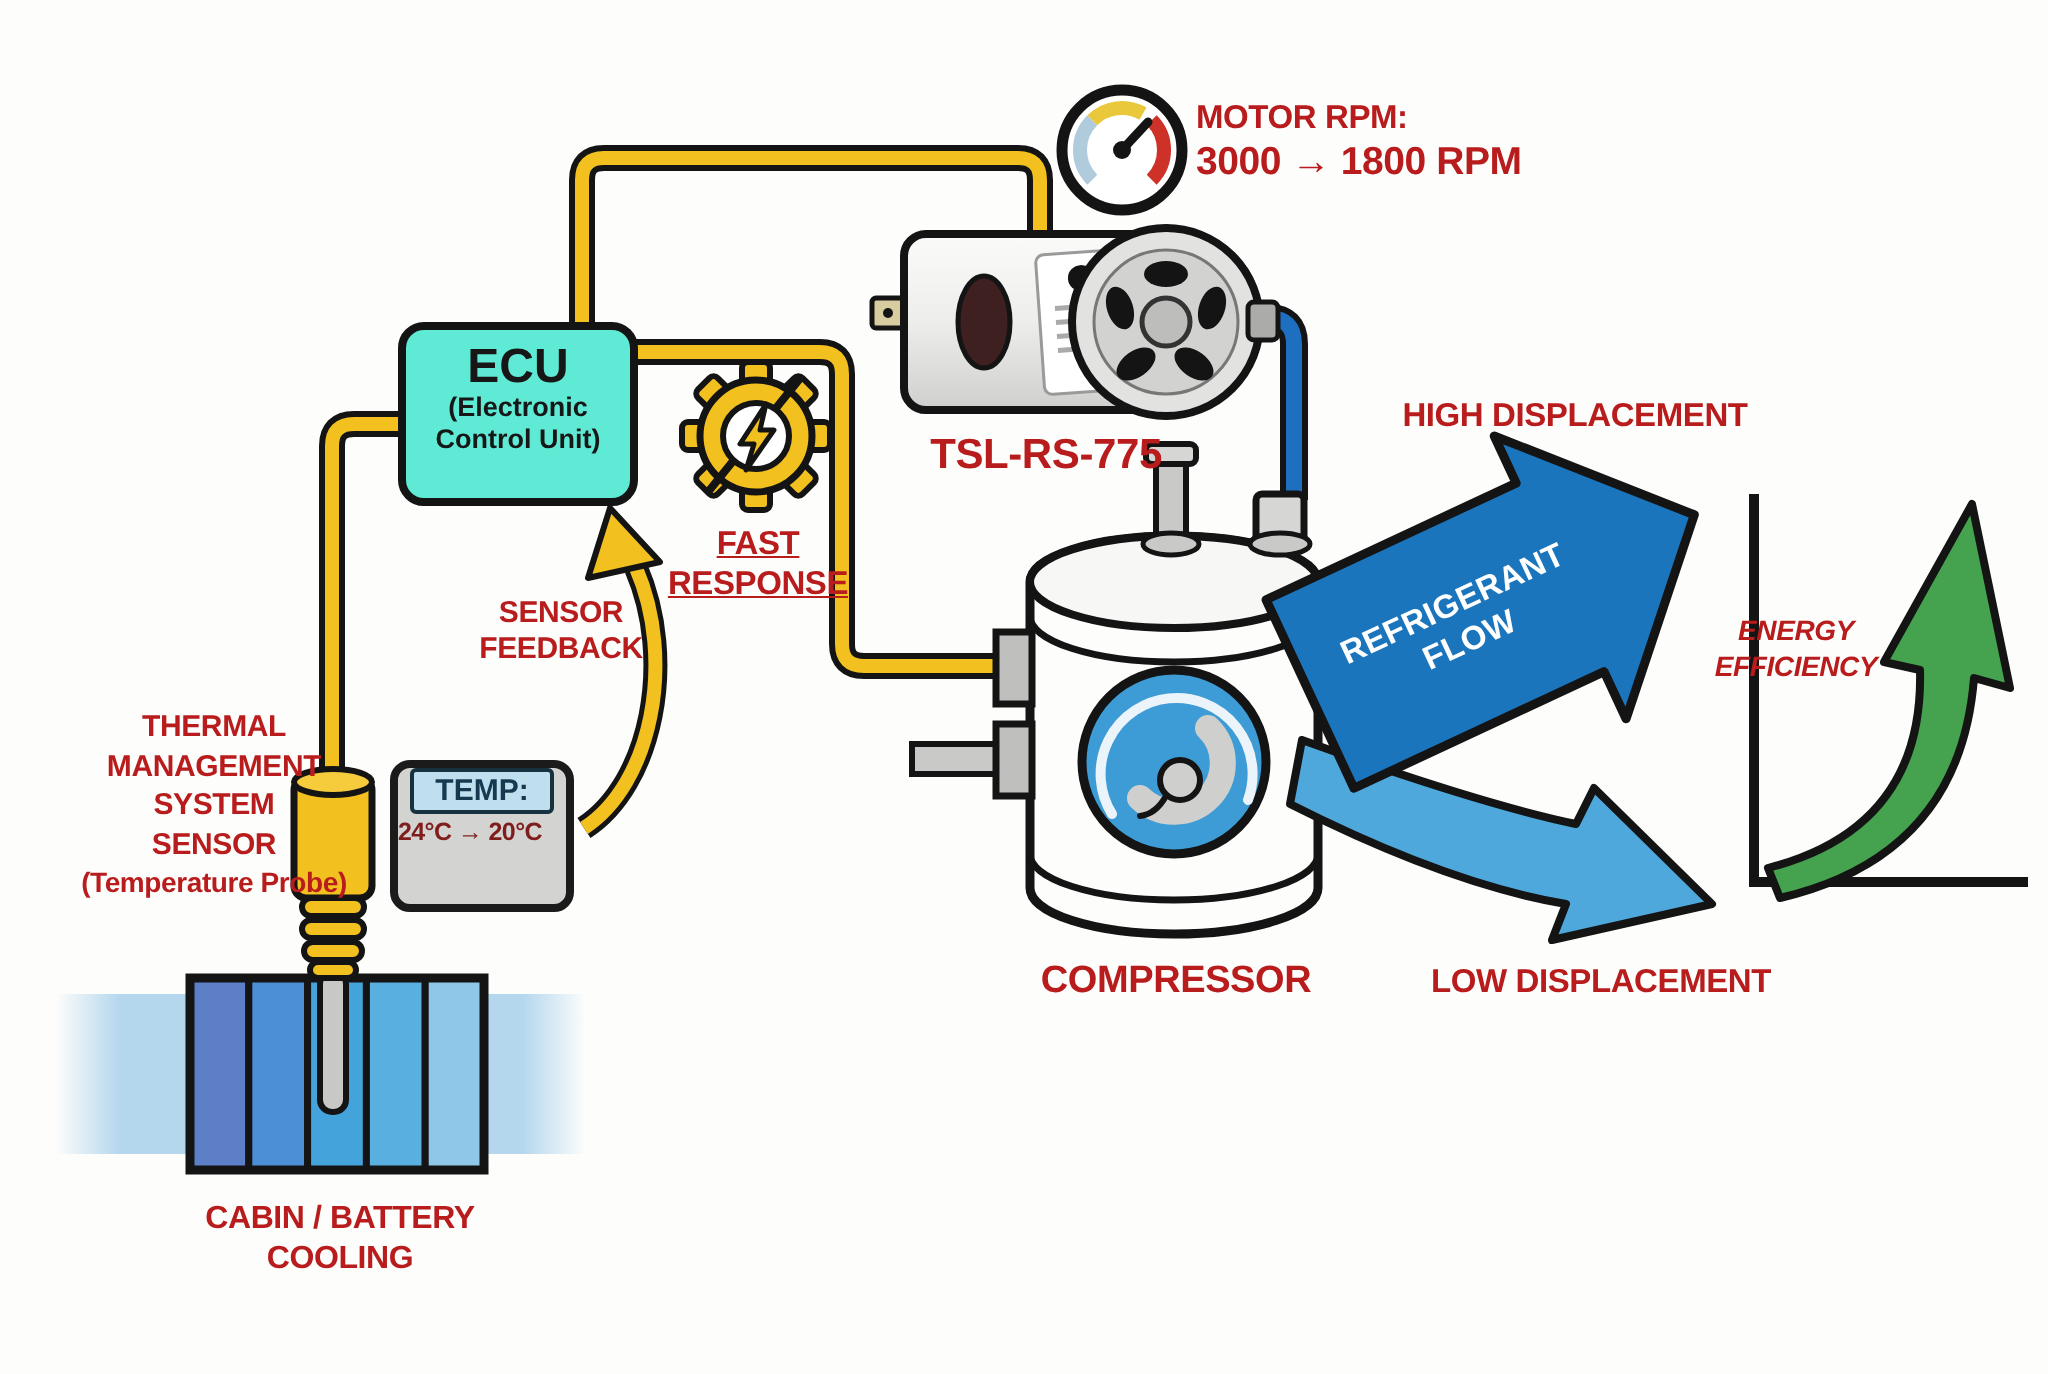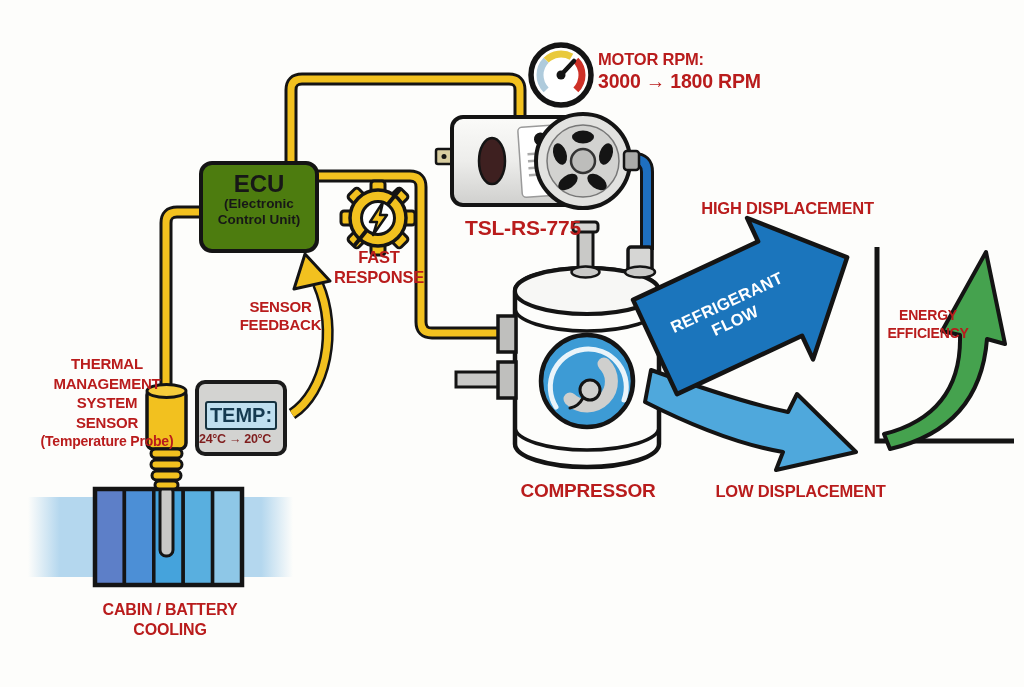--- a/index.html
+++ b/index.html
@@ -10,33 +10,33 @@
   }
   #diagram-svg{position:absolute;left:0;top:0;z-index:1;}
   .lbl{
     position:absolute;z-index:3;font-weight:700;color:#b91c1c;
     text-align:center;line-height:1.2;letter-spacing:-0.2px;white-space:nowrap;
   }
   .lbl .sub{display:block;}
   
   #ecu-box{
     position:absolute;z-index:3;left:199px;top:161px;width:112px;height:84px;
-    background:#4d7c0f;border:4px solid #141414;border-radius:13px;
+    background:#5eead4;border:4px solid #141414;border-radius:13px;
     text-align:center;color:#171717;
   }
   #ecu-box .ecu-title{font-size:24px;font-weight:700;margin-top:6px;line-height:1.05;}
   #ecu-box .ecu-sub{font-size:13.5px;font-weight:700;line-height:1.15;}
   
   #temp-display{
     position:absolute;z-index:3;left:195px;top:380px;width:84px;height:68px;
     background:#D3D3D1;border:4px solid #1b1b1b;border-radius:10px;
   }
   #temp-screen{
-    margin:17px 6px 2px 6px;background:#BFDFEF;border:2.5px solid #16323F;
-    border-radius:3px;text-align:center;font-size:20px;font-weight:700;
+    margin:0 6px 2px 6px;background:#BFDFEF;border:2.5px solid #16323F;
+    border-radius:3px;text-align:center;font-size:15px;font-weight:700;
     color:#153A50;padding:1px 0;
   }
   #temp-value{font-size:12.5px;font-weight:700;color:#7f1d1d;margin-top:1px;letter-spacing:-0.3px;}
   
   #refrigerant-label{
     position:absolute;z-index:3;left:657px;top:292px;width:150px;height:44px;
     transform:rotate(-25deg);color:#ffffff;font-weight:700;font-size:16.5px;
     text-align:center;line-height:1.2;letter-spacing:0.2px;
   }
 </style>
@@ -196,21 +196,21 @@
   </div>
 
   <div class="lbl" style="left:448px;top:215px;width:150px;font-size:21px;">TSL-RS-775</div>
 
   <div id="ecu-box">
     <div class="ecu-title">ECU</div>
     <div class="ecu-sub">(Electronic</div>
     <div class="ecu-sub">Control Unit)</div>
   </div>
 
-  <div class="lbl" style="left:325px;top:248px;width:108px;font-size:16.5px;white-space:normal;">FAST RESPONSE</div>
+  <div class="lbl" style="left:325px;top:263px;width:108px;font-size:16.5px;white-space:normal;text-decoration:underline;">FAST RESPONSE</div>
 
   <div class="lbl" style="left:228px;top:298px;width:105px;font-size:15px;white-space:normal;">SENSOR FEEDBACK</div>
 
   <div class="lbl" style="left:0px;top:354px;width:150px;font-size:15px;line-height:1.3;margin-left:32px;">
     <span class="sub">THERMAL</span>
     <span class="sub">MANAGEMENT</span>
     <span class="sub">SYSTEM</span>
     <span class="sub">SENSOR</span>
     <span class="sub" style="font-size:14px;">(Temperature Probe)</span>
   </div>
@@ -235,18 +235,18 @@
 
   <div id="refrigerant-label">
     <span class="sub">REFRIGERANT</span>
     <span class="sub">FLOW</span>
   </div>
 
   <div class="lbl" style="left:708px;top:481px;width:185px;font-size:16.5px;line-height:1.3;">
     <span class="sub">LOW DISPLACEMENT</span>
   </div>
 
-  <div class="lbl" style="left:882px;top:306px;width:92px;font-size:14px;line-height:1.3;">
+  <div class="lbl" style="left:852px;top:306px;width:92px;font-size:14px;line-height:1.3;font-style:italic;">
     <span class="sub">ENERGY</span>
     <span class="sub">EFFICIENCY</span>
   </div>
 
 </div>
 
 </body></html>

